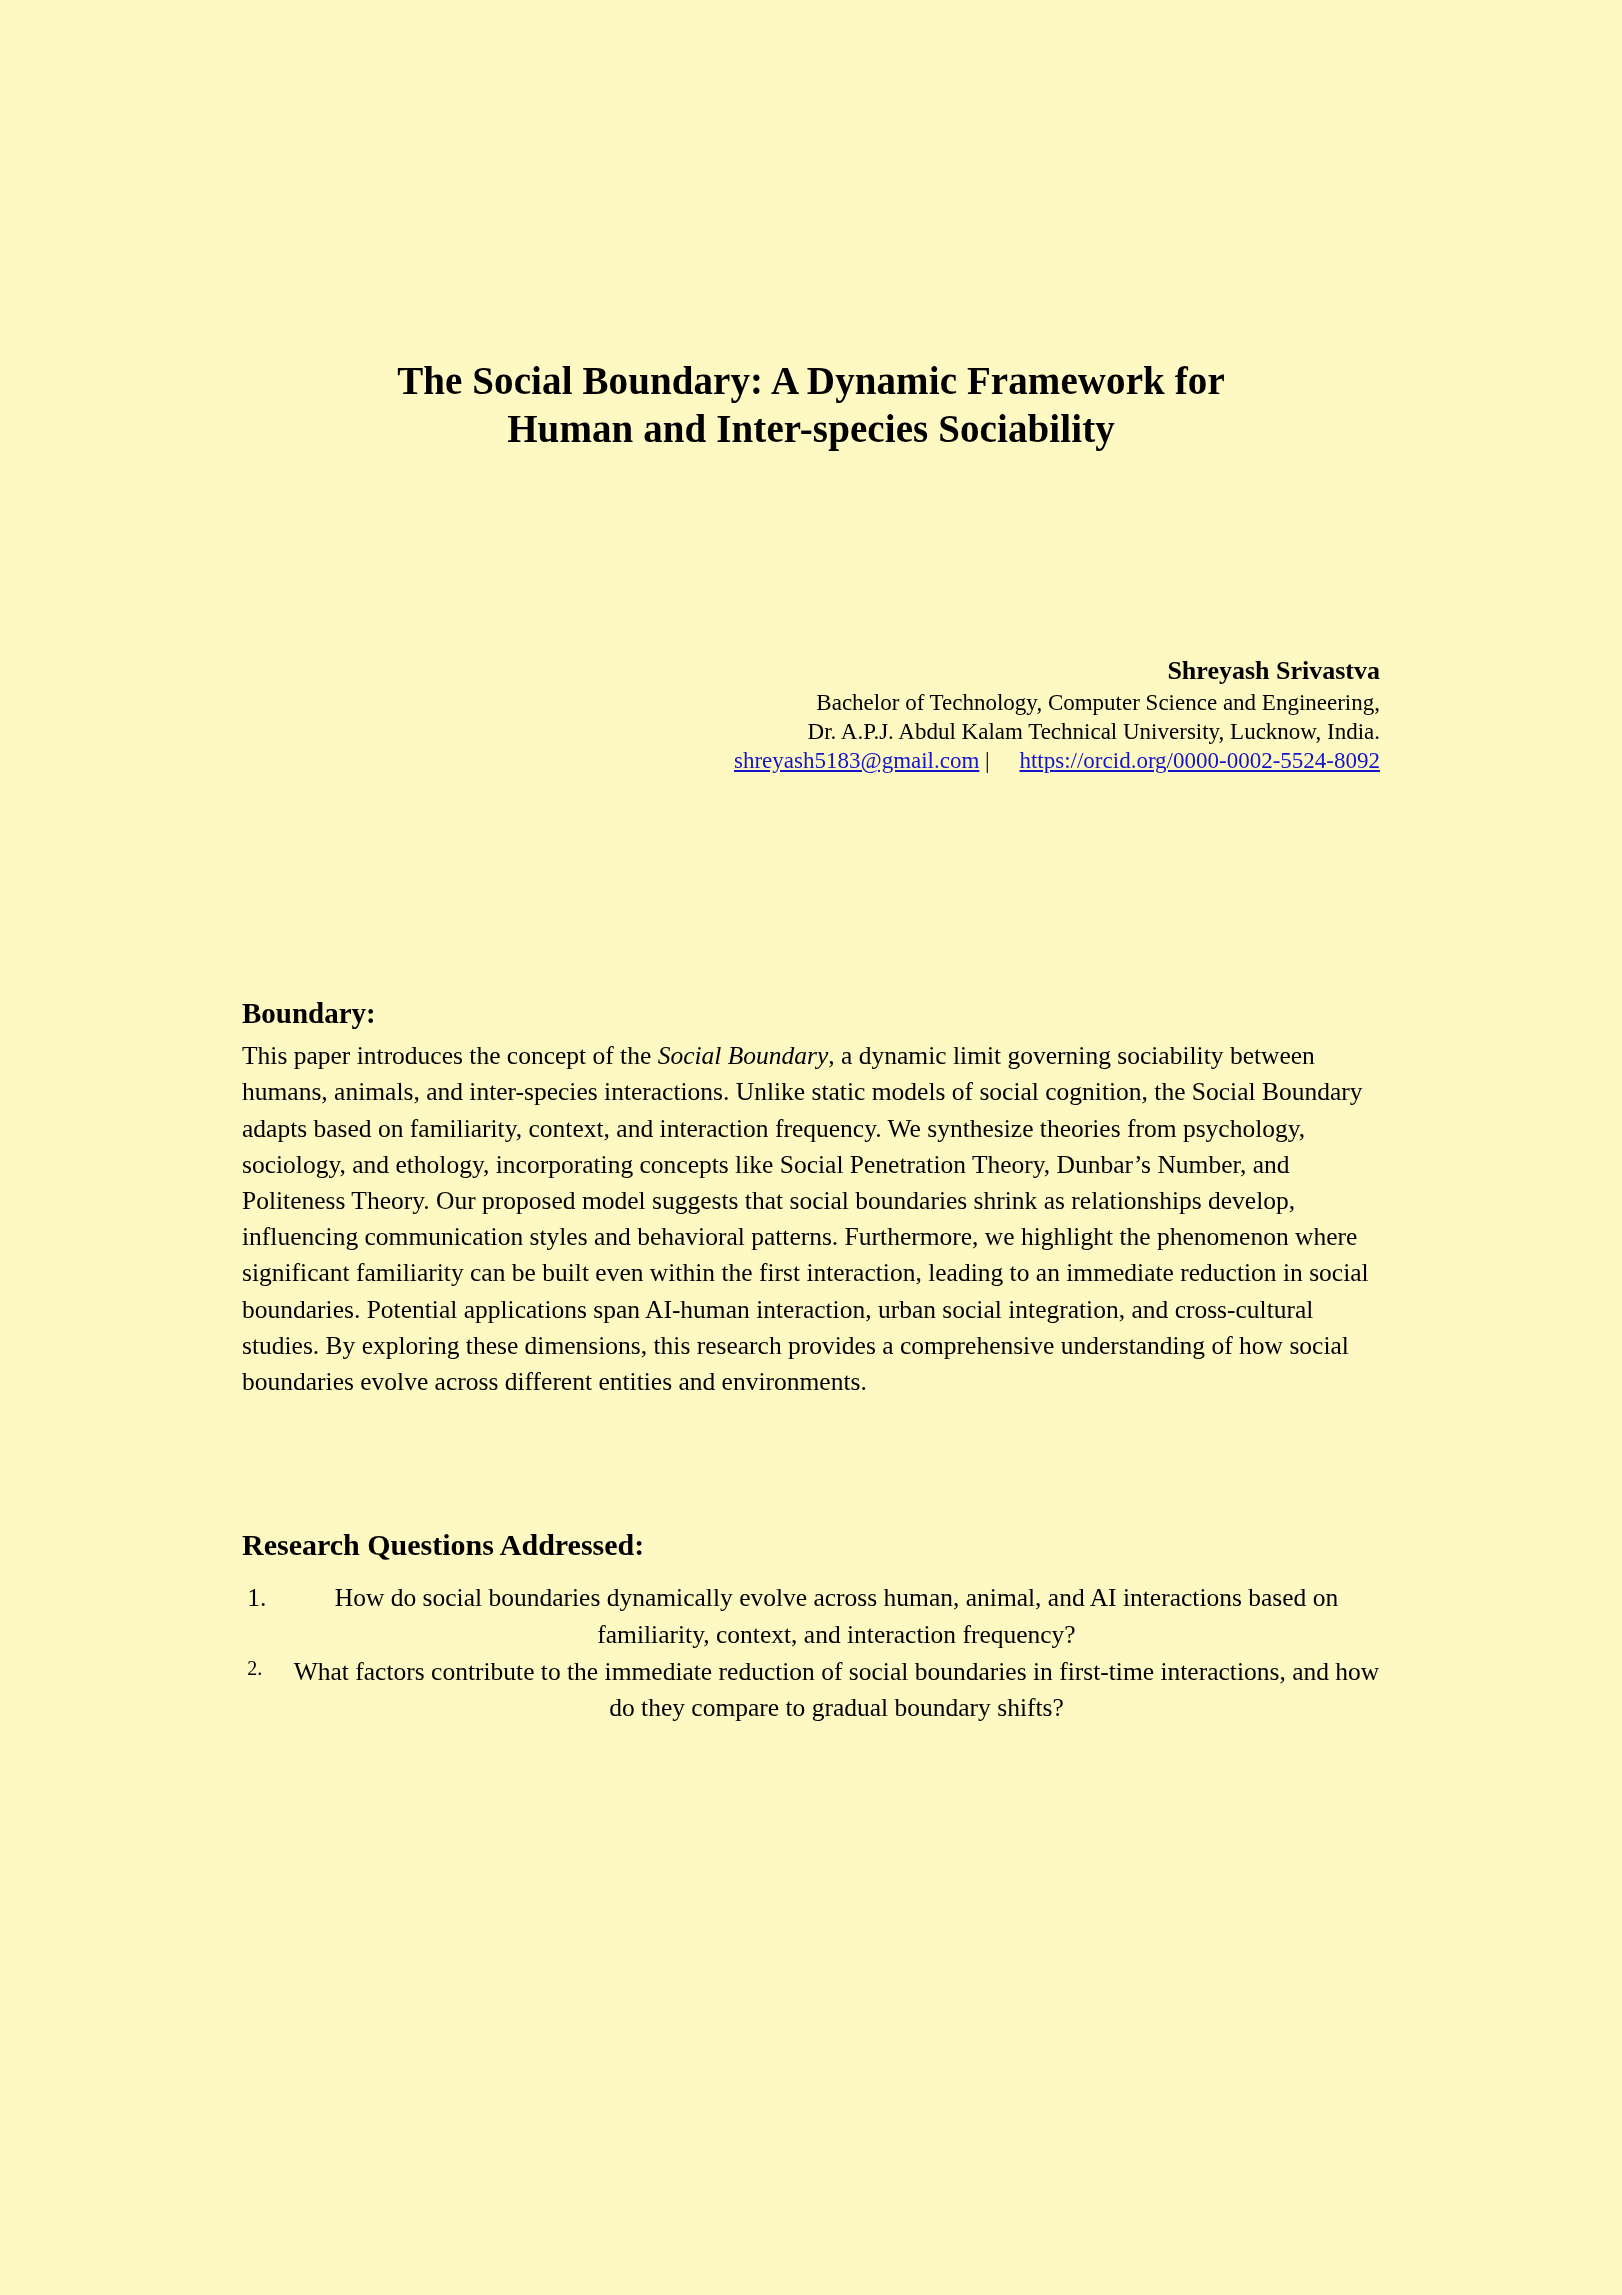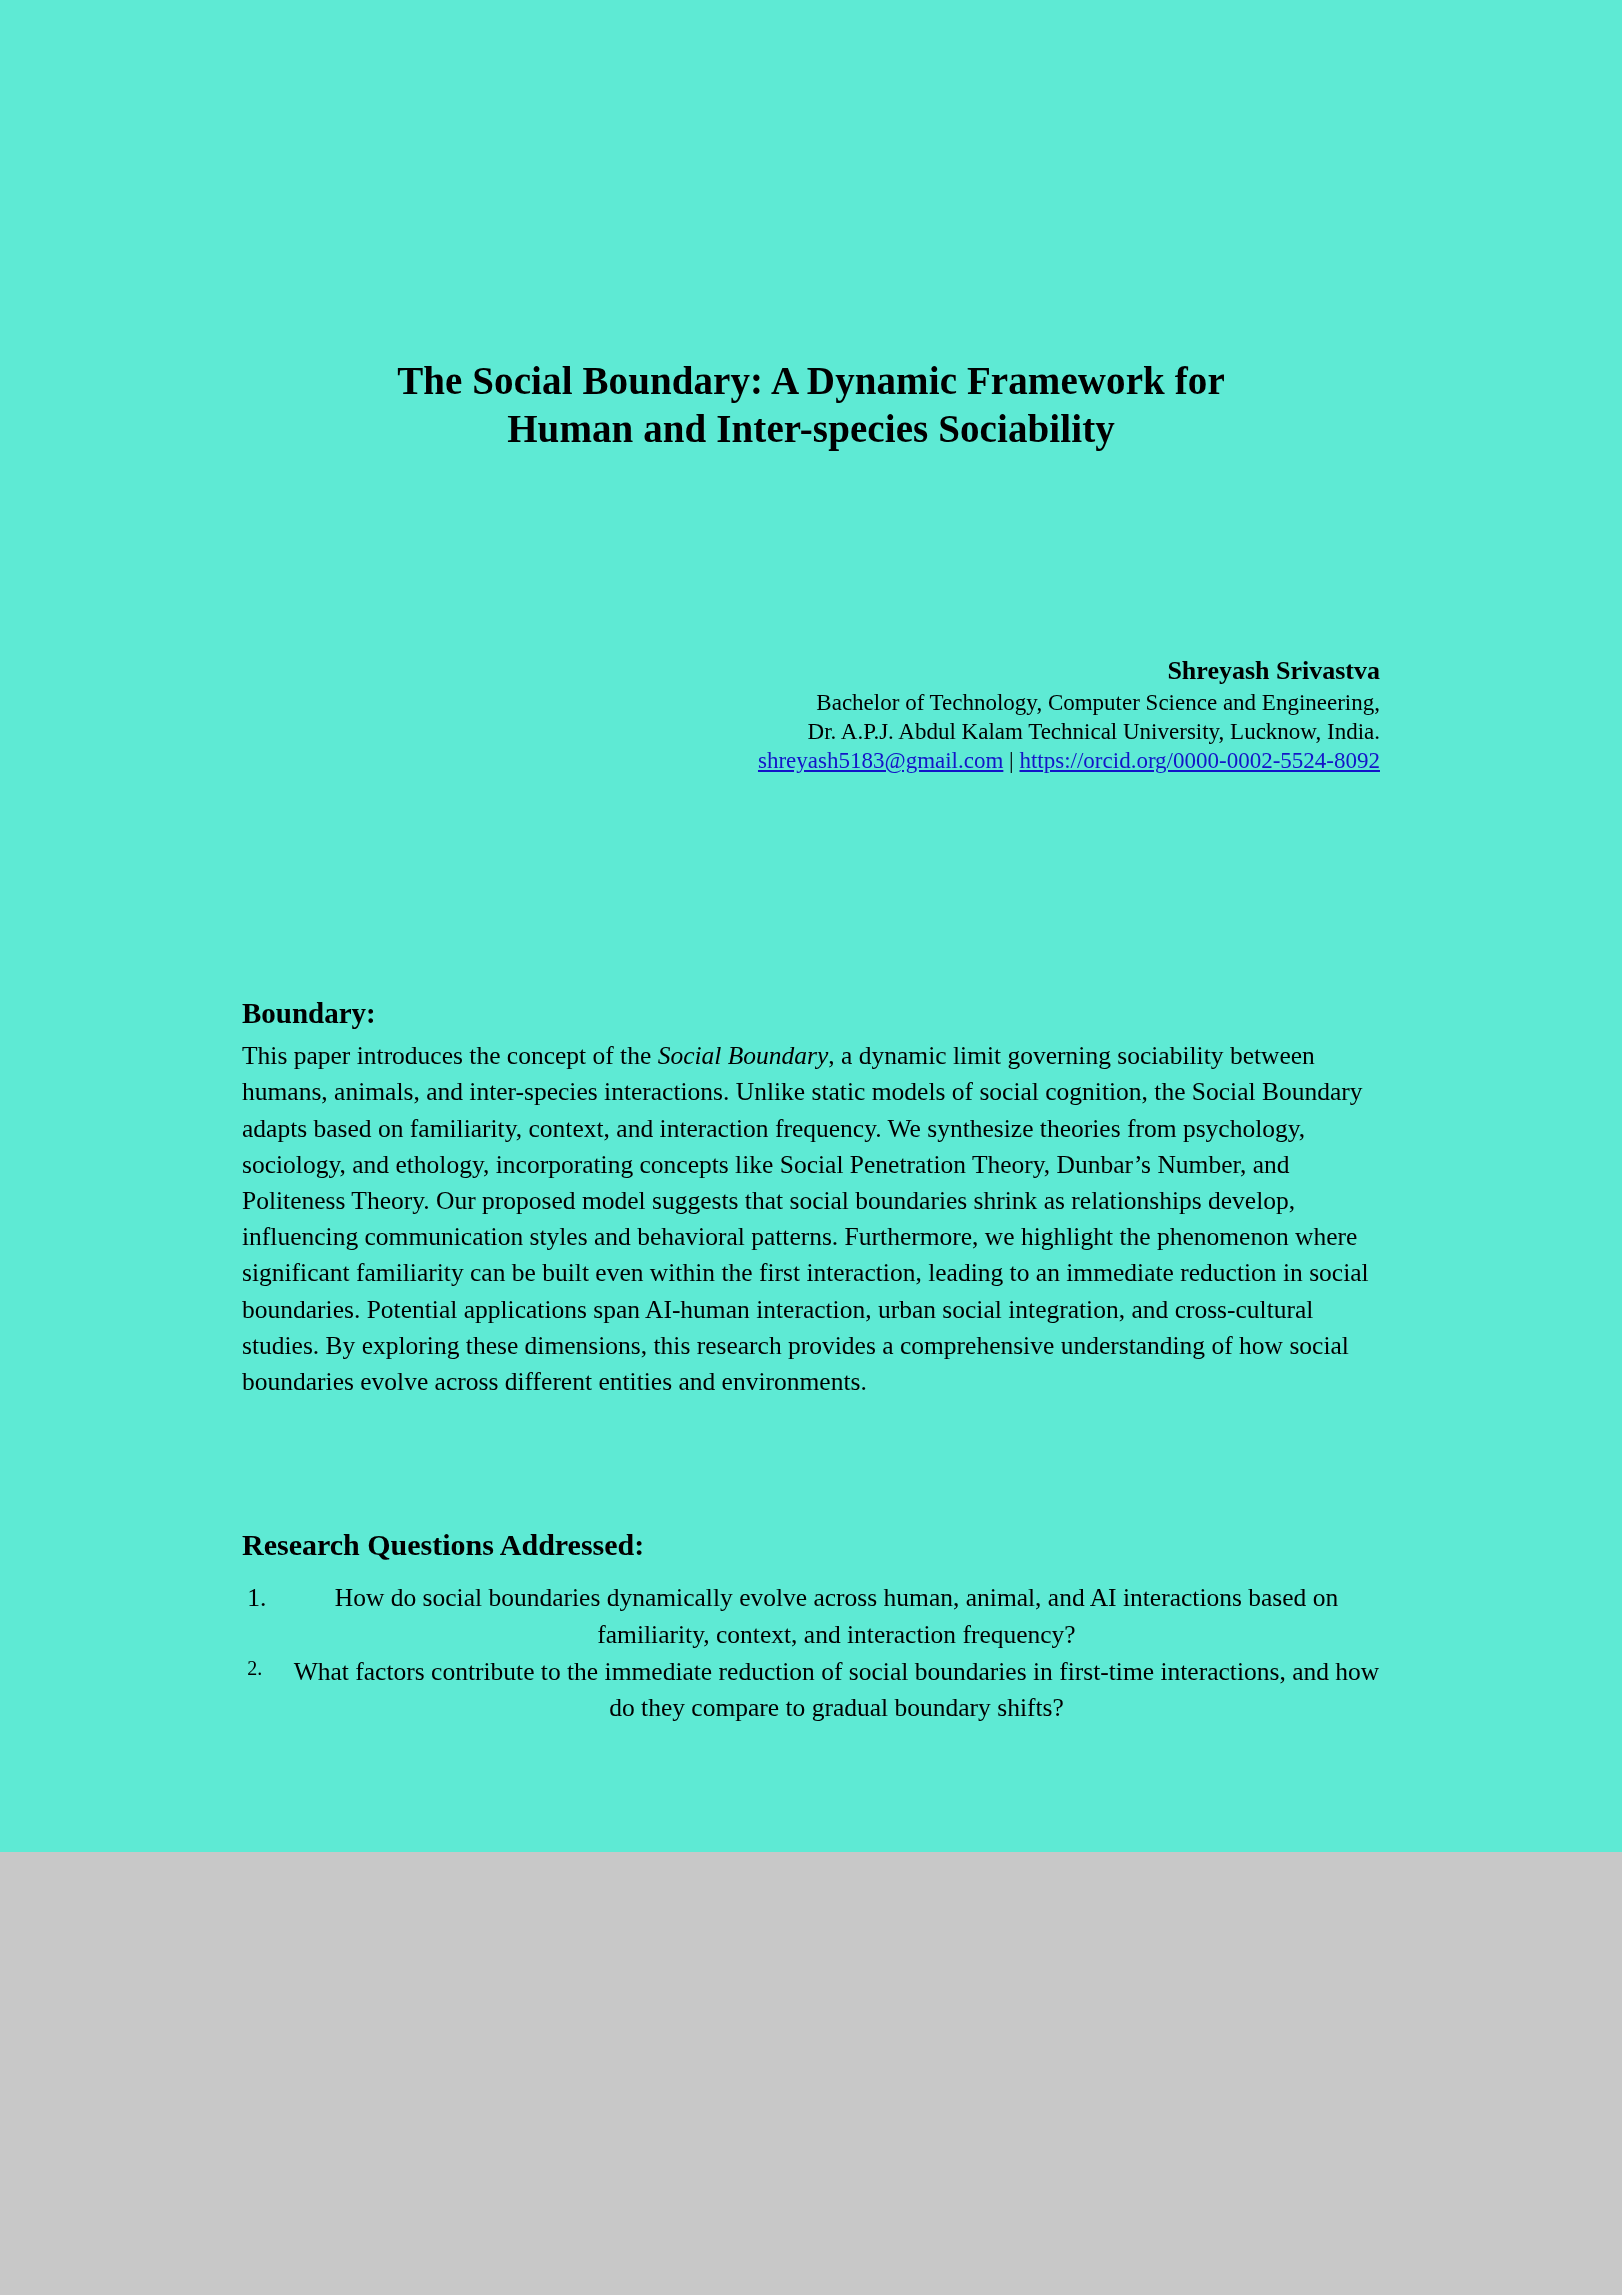--- a/index.html
+++ b/index.html
@@ -10,22 +10,22 @@
   body {
     width: 1622px;
     height: 2295px;
     font-family: "Liberation Serif", serif;
     display: flex;
     justify-content: center;
     align-items: flex-start;
   }
   .page {
     width: 1622px;
-    height: 1852px;
-    background: #5eead4;
+    height: 2295px;
+    background: #fef9c3;
     position: relative;
     box-sizing: border-box;
     padding: 0;
     overflow: hidden;
   }
   .content {
     position: absolute;
     left: 242px;
     top: 0;
     width: 1138px;
@@ -59,20 +59,21 @@
     font-size: 23px;
     line-height: 1.27;
   }
   .author-contact {
     font-size: 23px;
     line-height: 1.27;
   }
   .author-contact a {
     color: #1414c8;
     text-decoration: underline;
+    margin-left: 24px;
   }
   .sep { color: #000; }
 
   
   .abstract-wrap { margin-top: 222px; }
   .section-heading {
     font-size: 29px;
     font-weight: bold;
     color: #000;
     margin-bottom: 7.9px;

